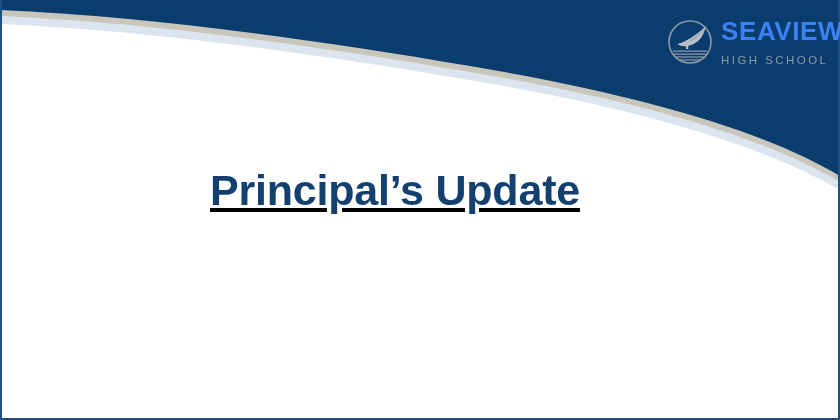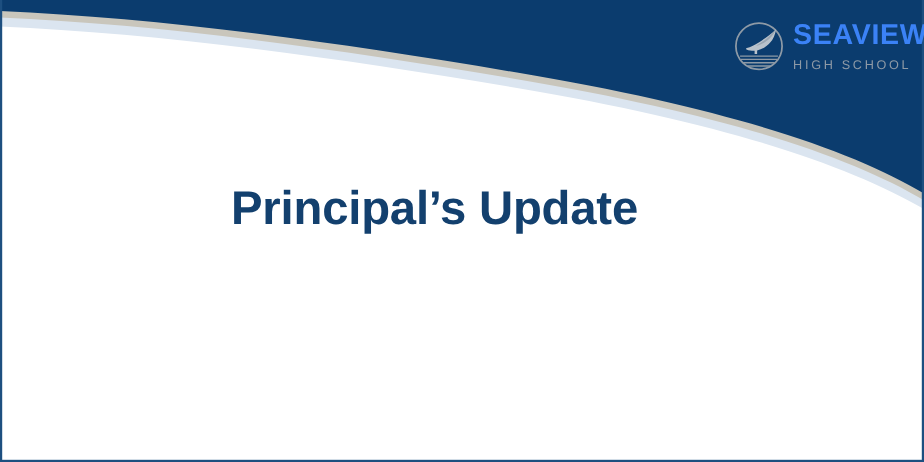--- a/index.html
+++ b/index.html
@@ -69,20 +69,21 @@
     white-space: nowrap;
   }
 
   
   #title-block {
     position: absolute;
     left: 2px;
     top: 160px;
     width: 786px;
     text-align: center;
+    text-decoration: underline;
   }
   .title-line {
     font-size: 43px;
     font-weight: bold;
     color: #13406e;
     line-height: 1.42;
     letter-spacing: -0.2px;
     white-space: nowrap;
   }
 </style>

